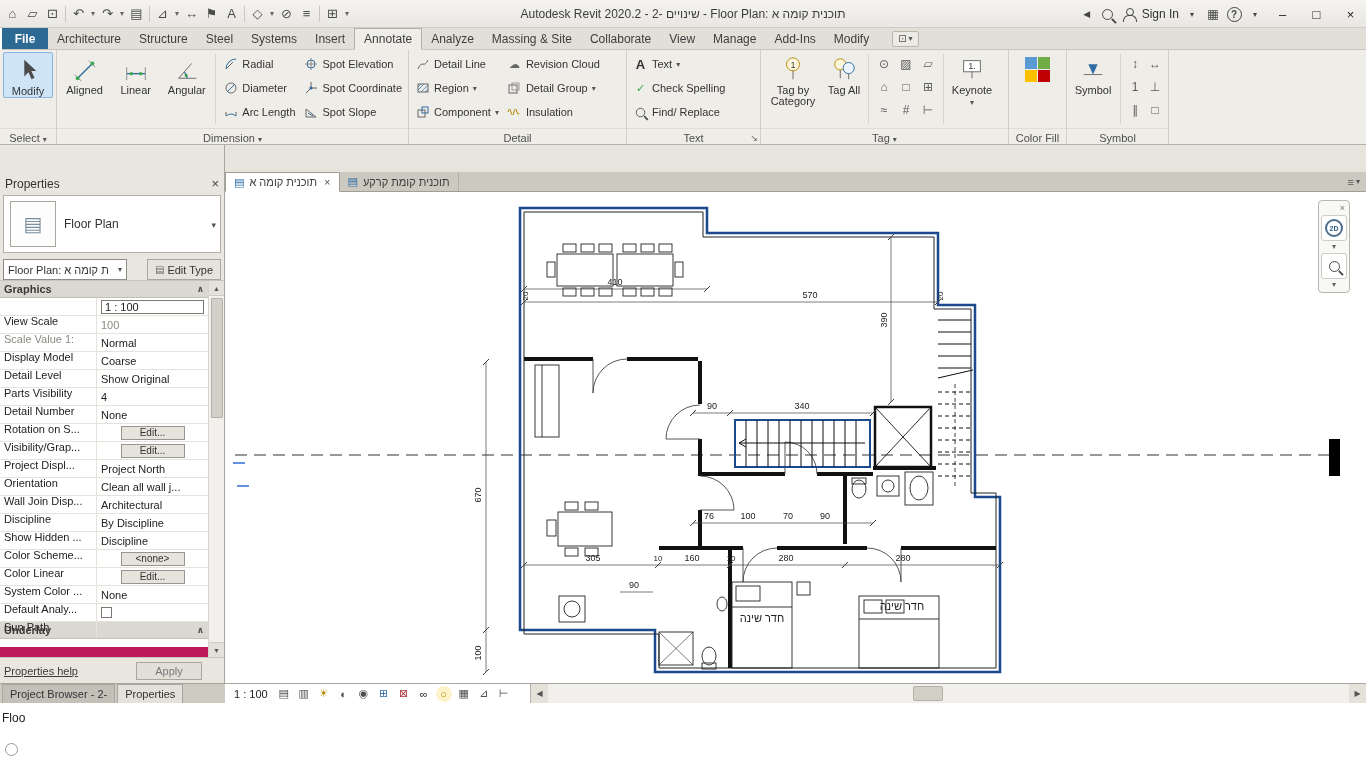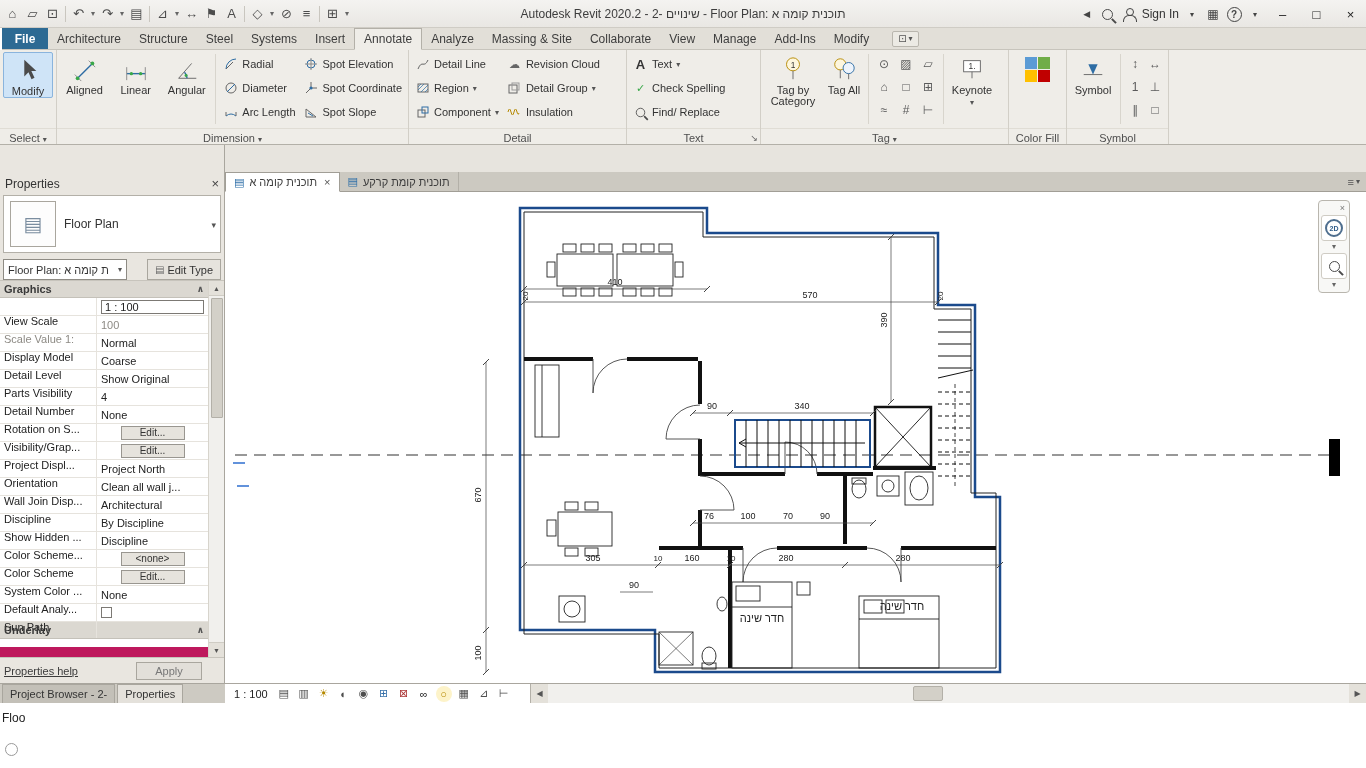--- a/index.html
+++ b/index.html
@@ -571,21 +571,21 @@
           </div>
         <div class="prow">
             <div class="plab">Show Hidden ...</div>
           <div class="pval">By Discipline</div>
           </div>
         <div class="prow">
             <div class="plab">Color Scheme...</div>
           <div class="pval">Discipline</div>
           </div>
         <div class="prow">
-            <div class="plab">Color Scheme</div>
+            <div class="plab">Color Linear</div>
           <div class="pval">
               <span class="pbtn">&lt;none&gt;</span>
             </div>
           </div>
         <div class="prow">
             <div class="plab">System Color ...</div>
           <div class="pval">
               <span class="pbtn">Edit...</span>
             </div>
           </div>

